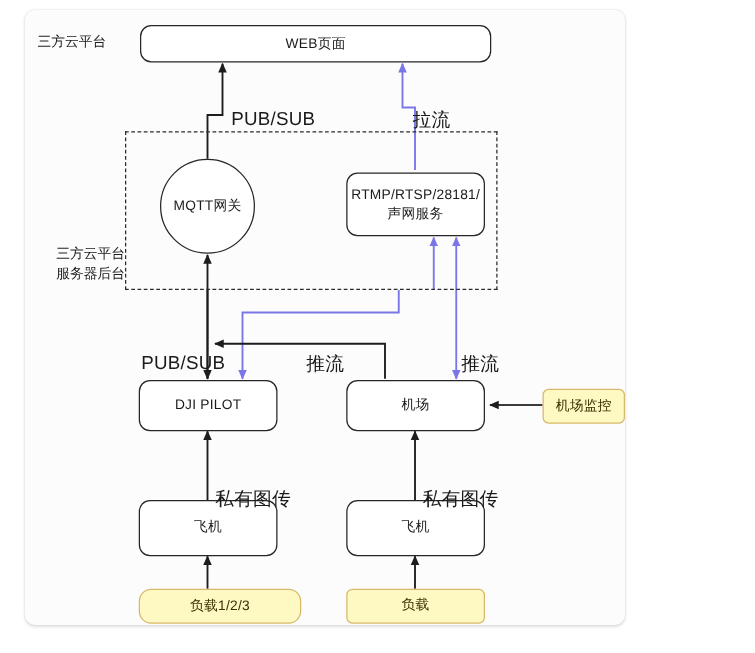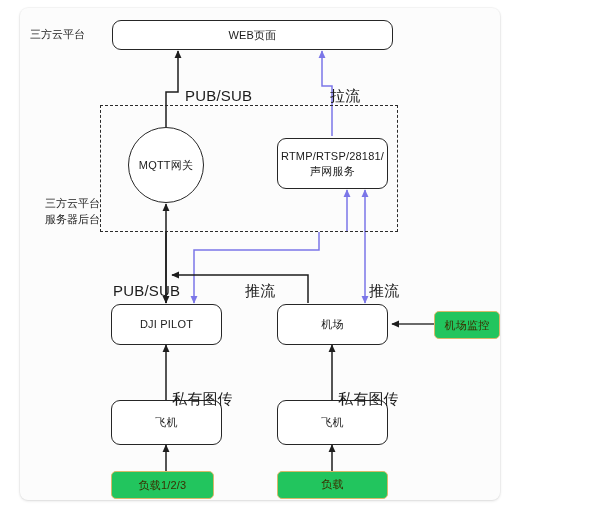--- a/index.html
+++ b/index.html
@@ -46,21 +46,21 @@
     color: #1b1b1b;
     background: #ffffff;
     border: 1.3px solid #262626;
     font-size: 11px;
     line-height: 1.32;
     letter-spacing: 0.2px;
   }
   .node.rounded { border-radius: 9px; }
   .node.circle { border-radius: 50%; }
   .node.accent {
-    background: #22c55e;
+    background: #fef9c3;
     border: 1.3px solid #d8b86a;
     border-radius: 5px;
     color: #3a3000;
   }
   .dashed-group {
     position: absolute;
     box-sizing: border-box;
     border: 1.4px dashed #2b2b2b;
     background: transparent;
   }
@@ -147,21 +147,21 @@
   <div class="node rounded" style="left:277px; top:304px; width:111px; height:41px;">机场</div>
 
   <div class="node rounded" style="left:111px; top:304px; width:111px; height:41px;">DJI PILOT</div>
 
   <div class="node accent" style="left:434px; top:311px; width:66px; height:28px;">机场监控</div>
 
   <div class="node rounded" style="left:111px; top:400px; width:111px; height:45px;">飞机</div>
 
   <div class="node rounded" style="left:277px; top:400px; width:111px; height:45px;">飞机</div>
 
-  <div class="node accent" style="left:111px; top:471px; width:103px; height:28px;">负载1/2/3</div>
+  <div class="node accent" style="left:111px; top:471px; width:130px; height:28px;border-radius:10px;">负载1/2/3</div>
 
   <div class="node accent" style="left:277px; top:471px; width:111px; height:28px;font-family:Liberation Mono, monospace;">负载</div>
 
   <div class="edge-label" style="left:185px; top:60px;">PUB/SUB</div>
 
   <div class="edge-label blue-text" style="left:330px; top:60px;">拉流</div>
 
   <div class="edge-label" style="left:113px; top:255px;">PUB/SUB</div>
 
   <div class="edge-label blue-text" style="left:245px; top:255px;">推流</div>

